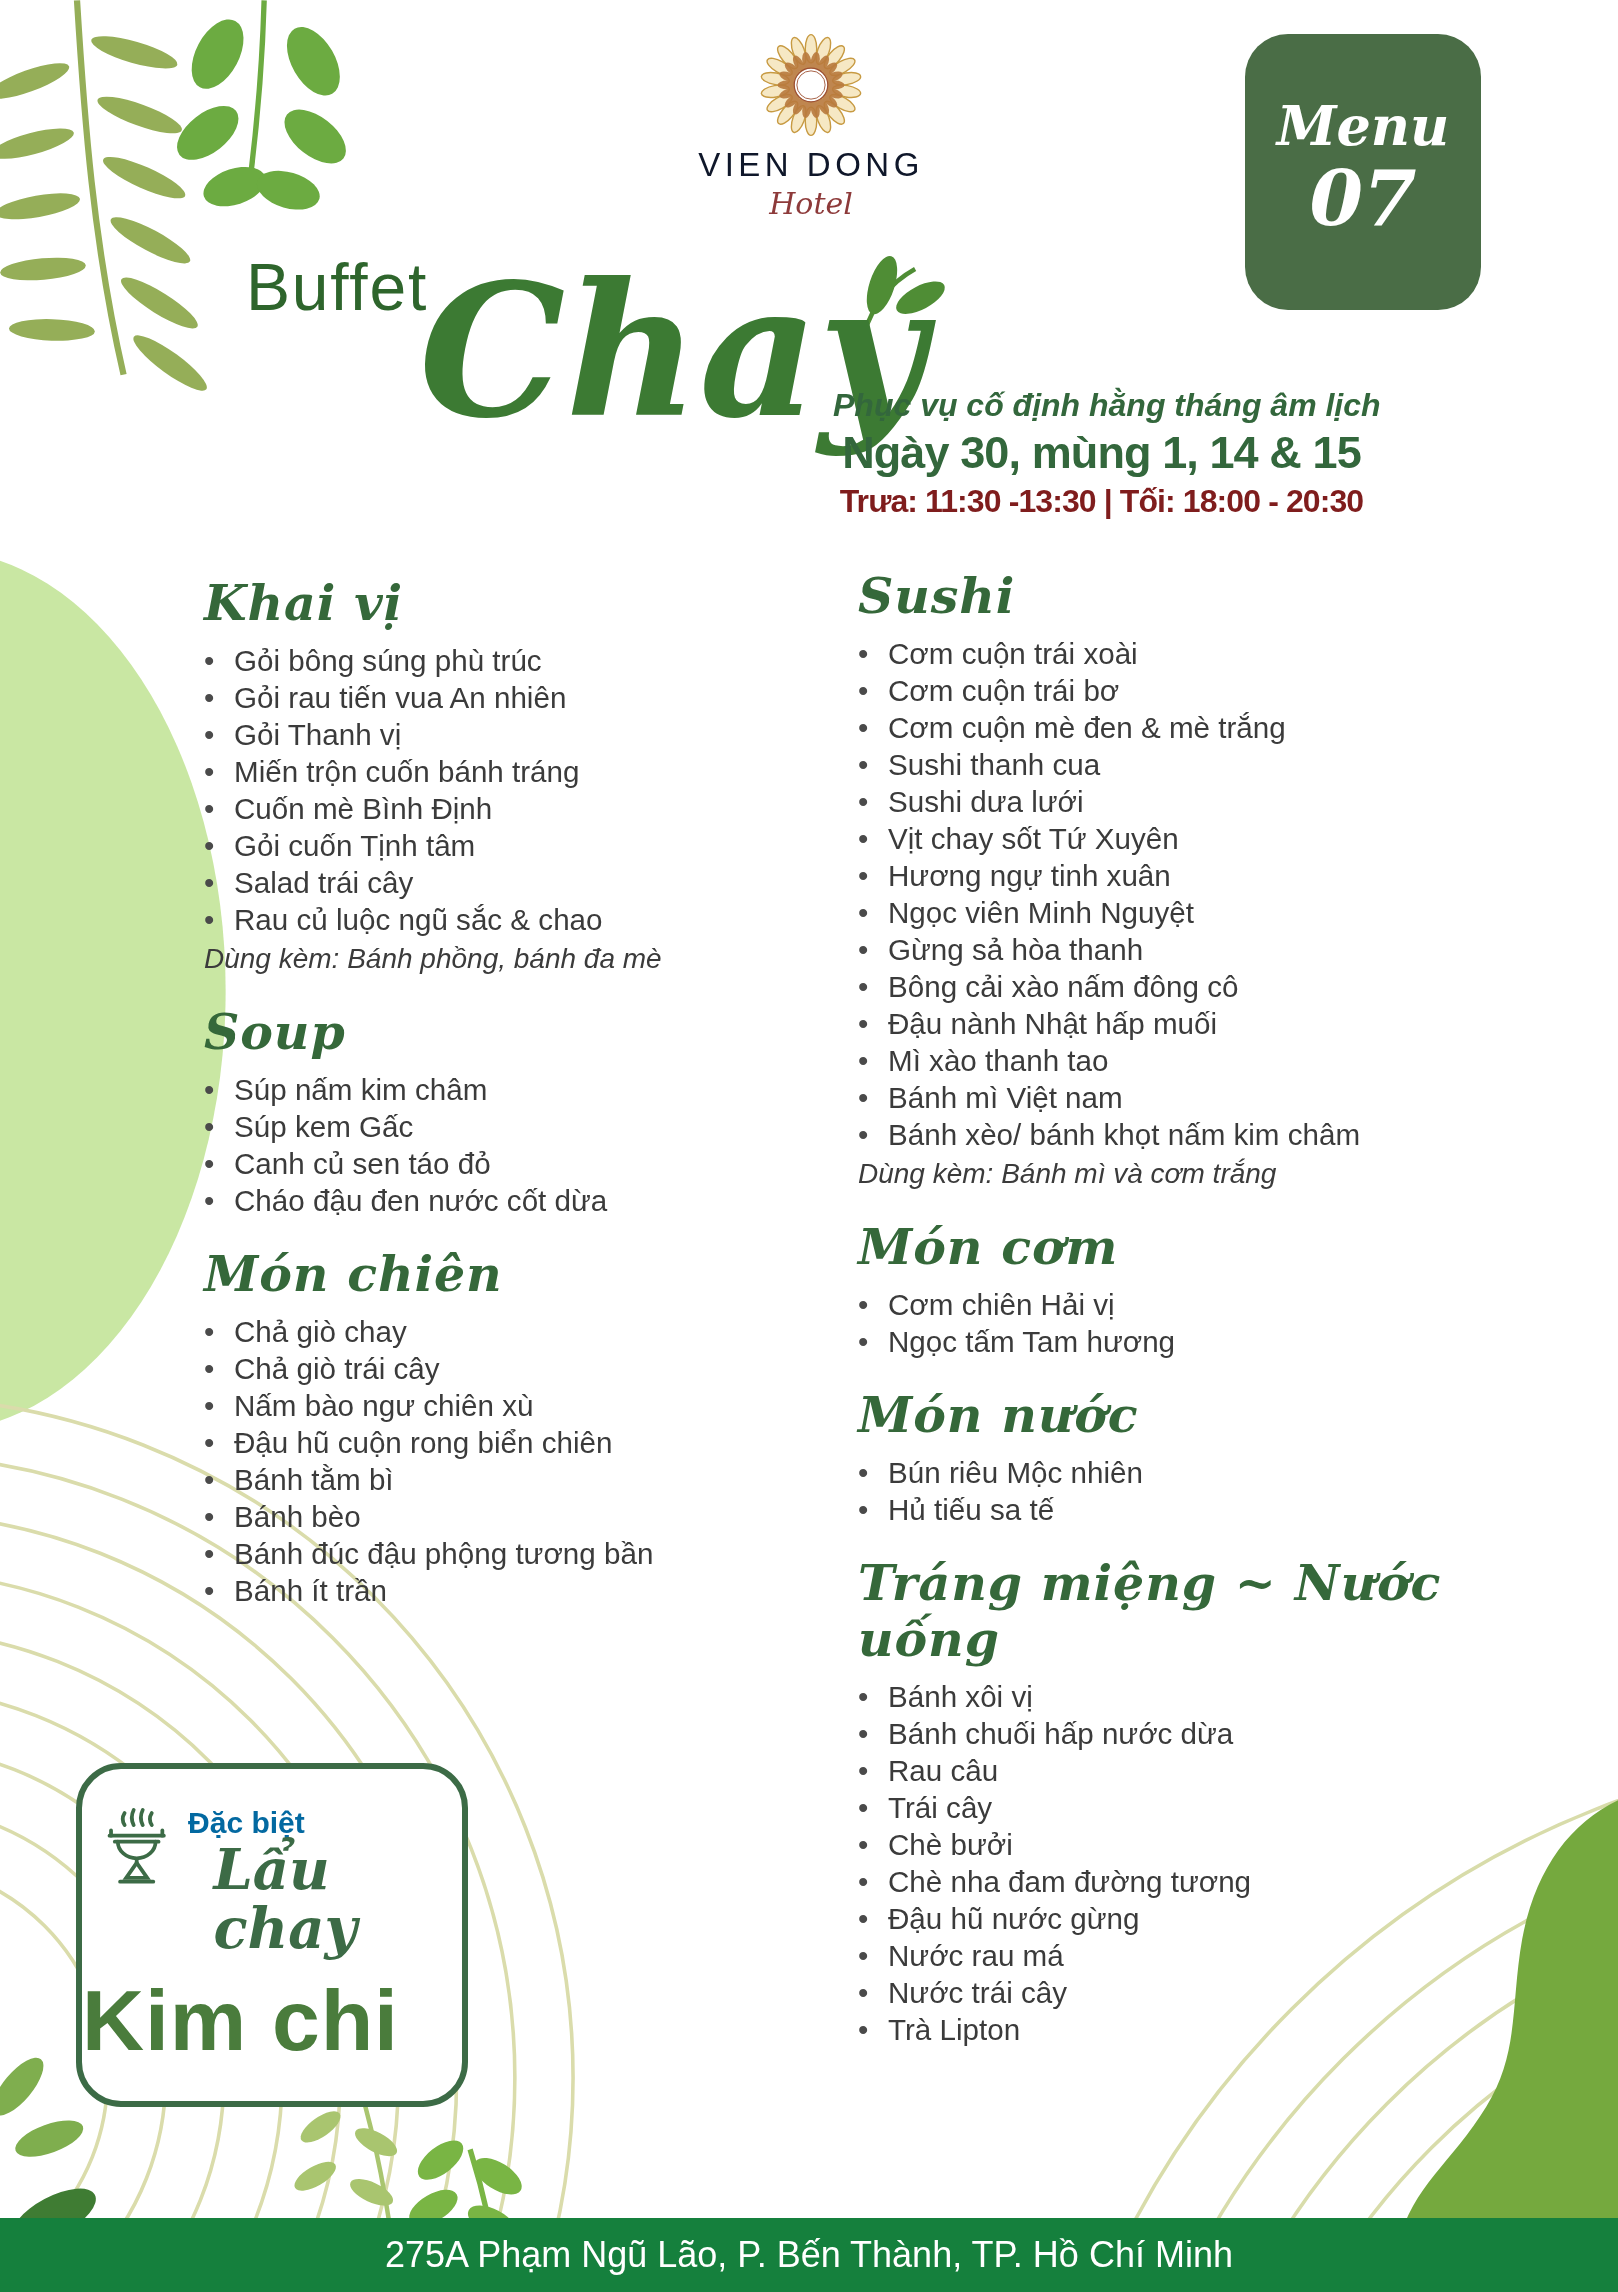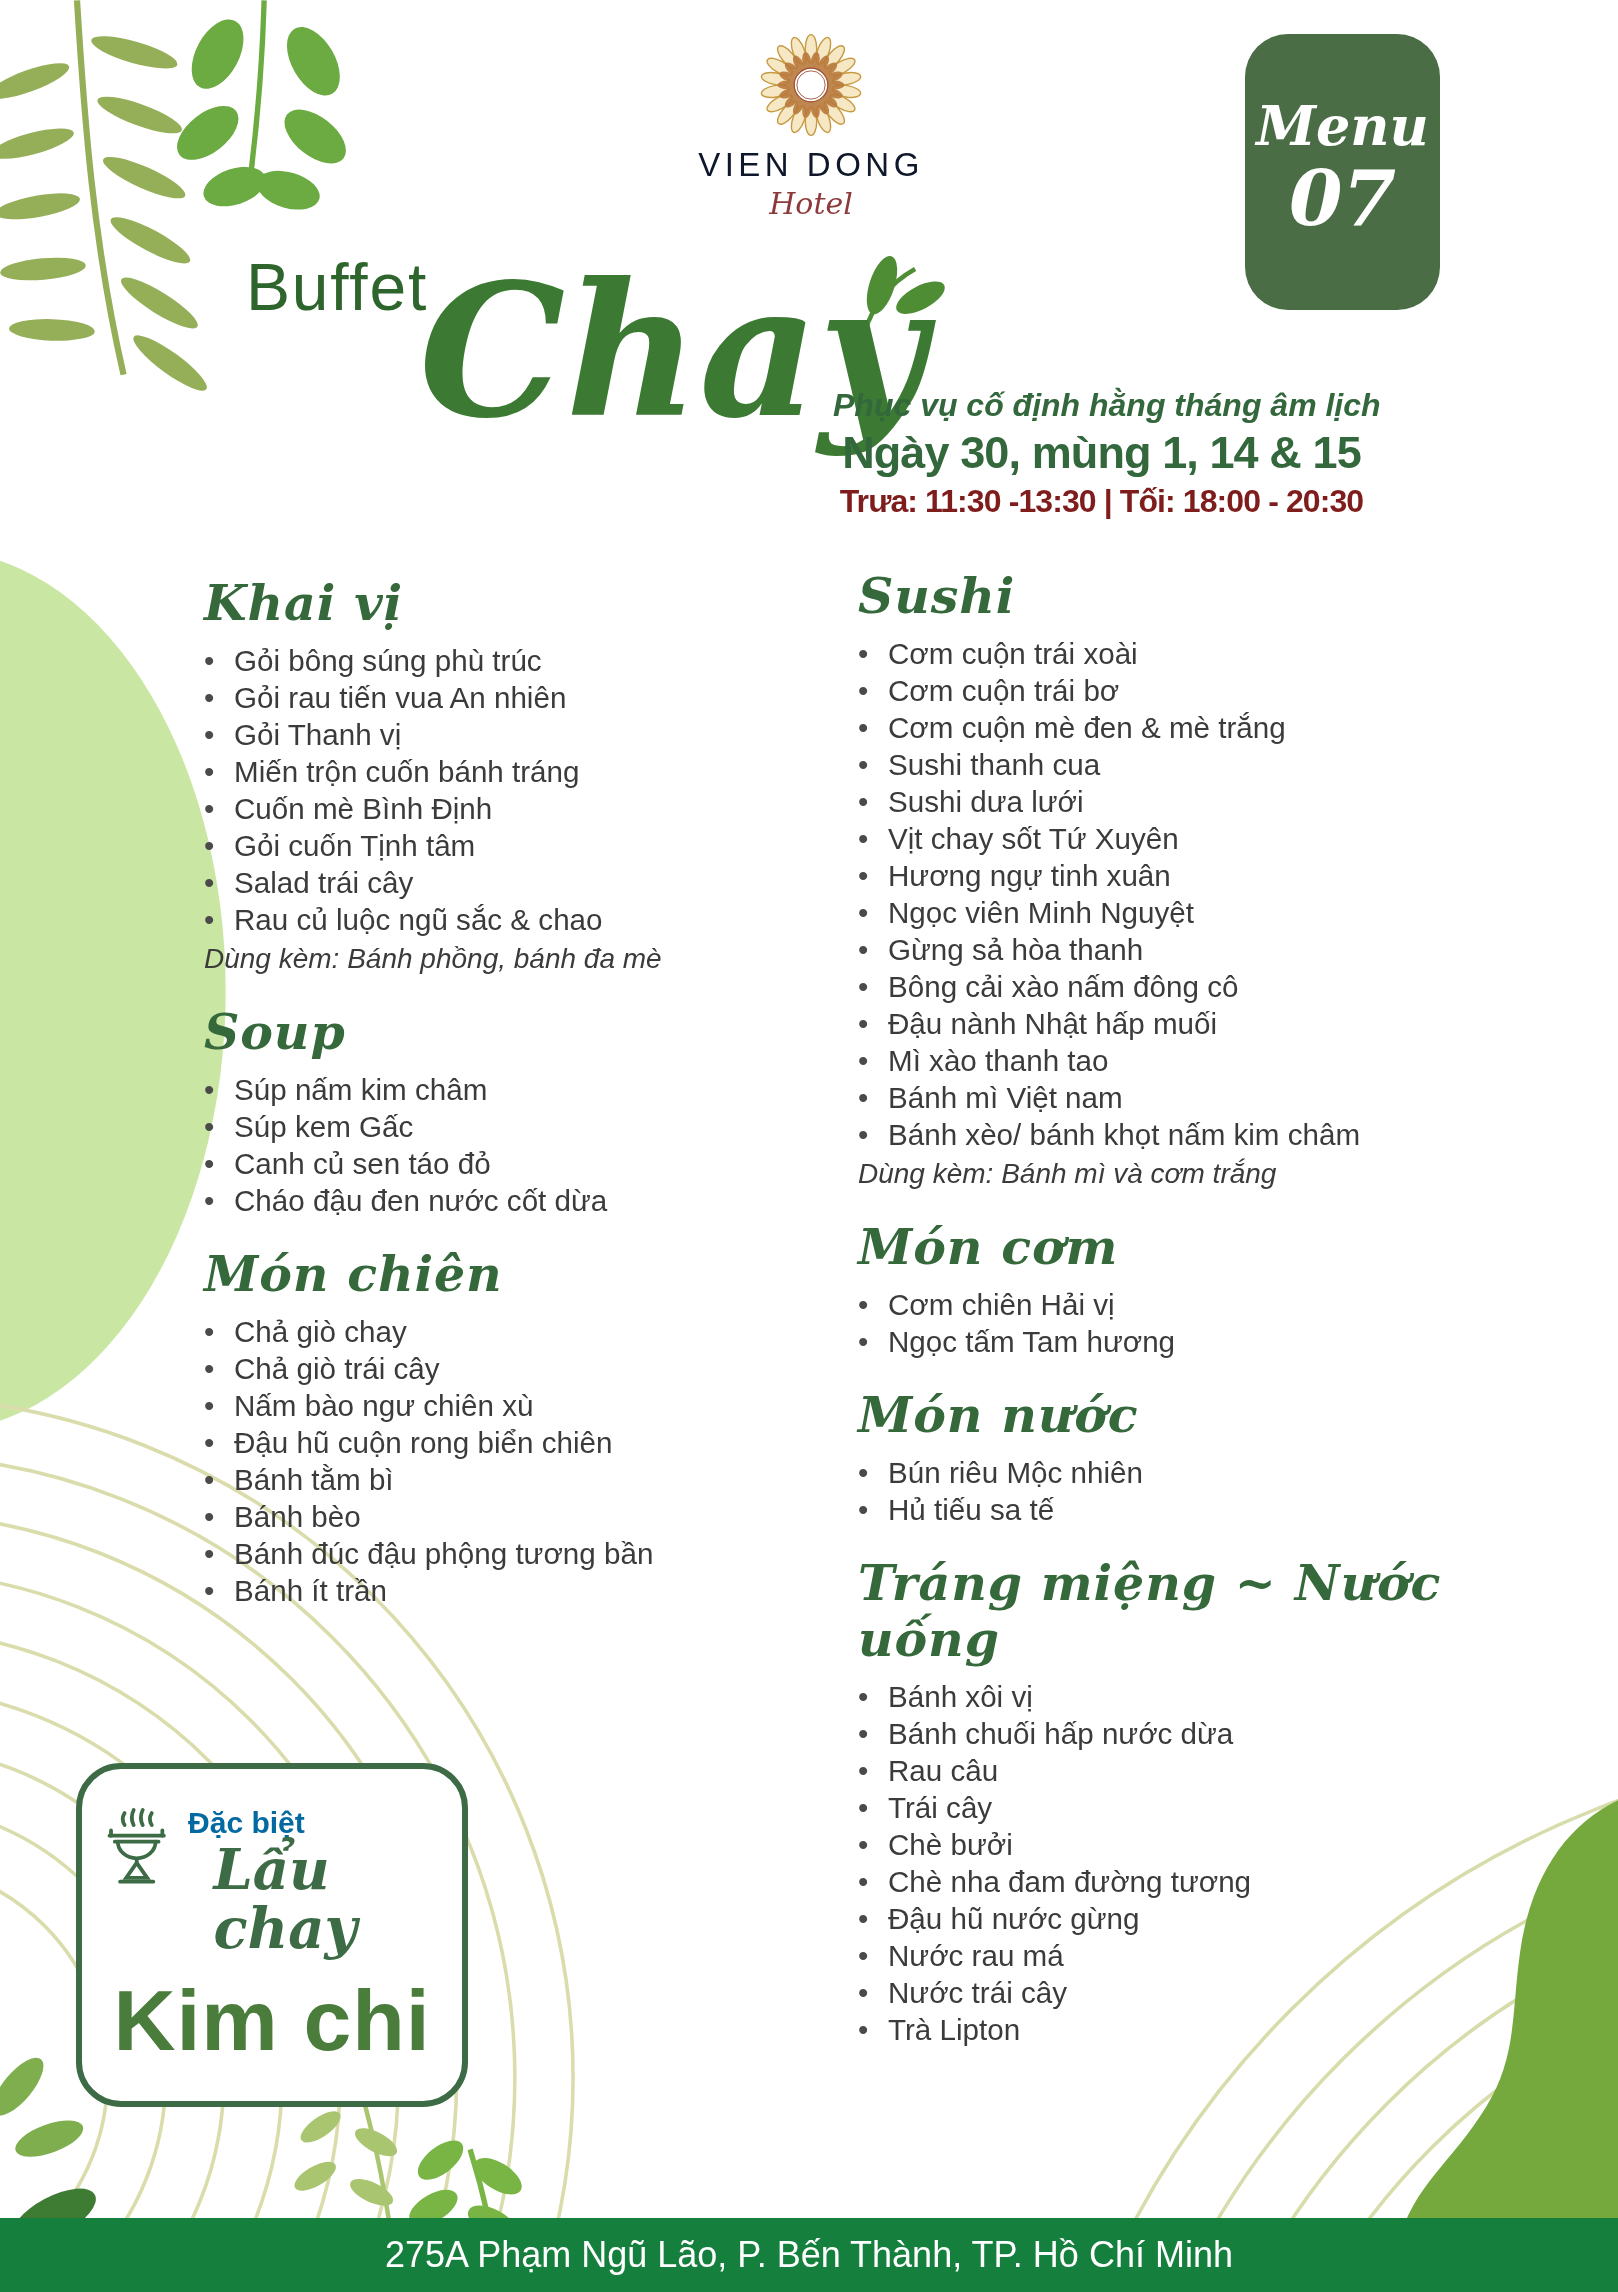--- a/index.html
+++ b/index.html
@@ -8,21 +8,21 @@
     overflow:hidden;font-family:"Liberation Sans",sans-serif;
   }
   .deco{position:absolute;left:0;top:0;width:1618px;height:2293px;pointer-events:none;}
 
   
   .logo{position:absolute;left:663px;top:32px;width:296px;text-align:center;}
   .logo-name{margin-top:5.4px;font-family:Liberation Sans, sans-serif;font-size:33px;
     letter-spacing:4.5px;color:#0f172a;}
   .logo-sub{margin-top:1.8px;font-family:"DejaVu Serif",serif;font-style:italic;
     font-size:30px;color:#8d3a3a;}
-  .badge{position:absolute;left:1245px;top:34px;width:195px;height:276px;
+  .badge{position:absolute;left:1245px;top:34px;width:236px;height:276px;
     background:#4a6d46;border-radius:43px;text-align:center;color:#fff;}
   .badge-menu{margin-top:63px;font-family:"DejaVu Serif",serif;font-style:italic;
     font-weight:bold;font-size:54px;line-height:59px;}
   .badge-num{font-family:"DejaVu Serif",serif;font-style:italic;font-weight:bold;
     font-size:77px;line-height:85px;}
 
   
   .title-buffet{position:absolute;left:246px;top:249px;font-size:66px;font-weight:500;
     color:#2e652c;letter-spacing:1.8px;}
   .title-chay{position:absolute;left:419px;top:258px;font-family:"DejaVu Serif",serif;
@@ -47,21 +47,21 @@
   .note{font-style:italic;font-size:28px;line-height:36px;color:#3b3b3b;margin-top:2.7px;}
 
   
   .special-box{position:absolute;left:76px;top:1763px;width:392px;height:344px;
     box-sizing:border-box;border:6.3px solid #3c6b46;border-radius:45px;background:#fff;}
   .sp-top{display:flex;align-items:flex-start;padding:30px 18px 0 23px;gap:9px;}
   .sp-label{font-weight:bold;font-size:30px;color:#0369a1;margin:7.2px 0 0 10.7px;}
   .sp-script{font-family:"DejaVu Serif",serif;font-style:italic;font-weight:bold;
     font-size:56px;line-height:1.05;color:#3c6b46;margin:0 0 0 36px;}
   .sp-name{font-weight:bold;font-size:86px;line-height:1;color:#4a7c3c;
-    text-align:center;margin-top:19.7px;letter-spacing:0.9px;}
+    margin-top:19.7px;letter-spacing:0.9px;}
 
   
   .footer{position:absolute;left:0;top:2218px;width:100%;height:74px;background:#15803d;
     display:flex;align-items:center;justify-content:center;color:#fff;font-size:36px;}
 </style>
 </head>
 <body>
 
 <div class="page">
 

